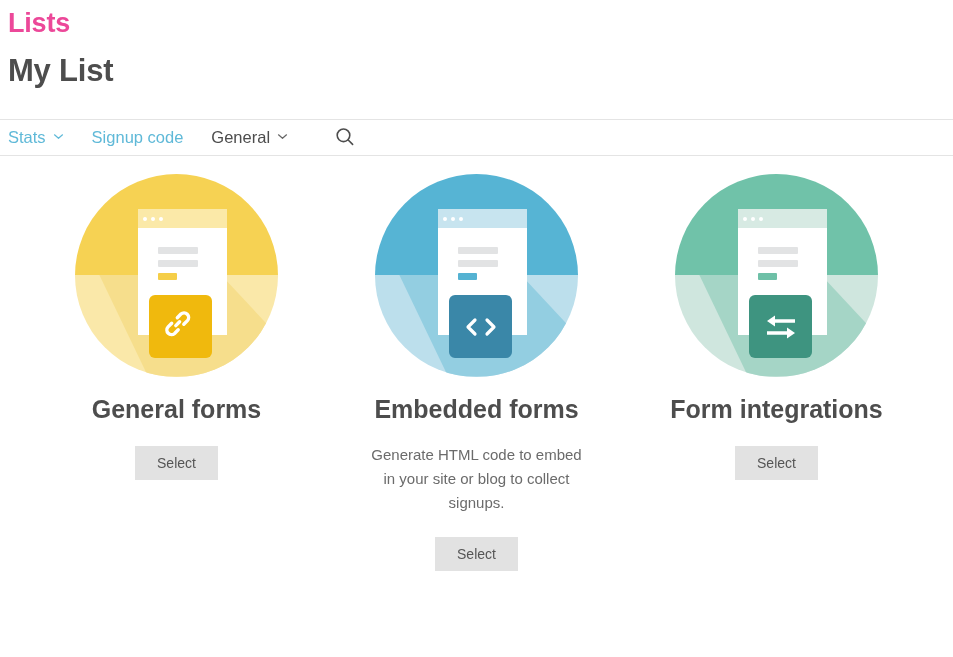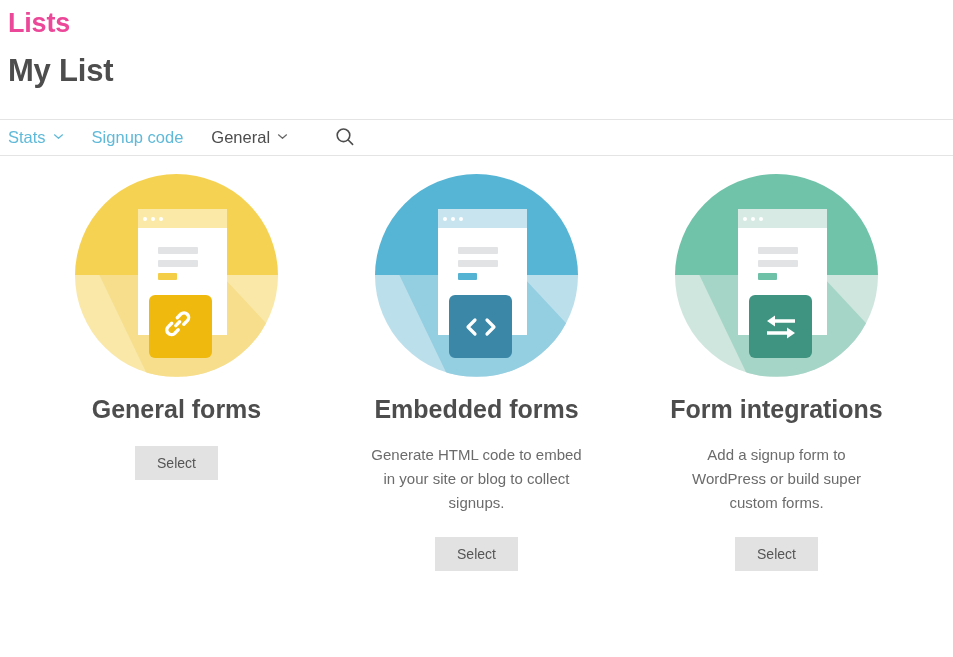--- a/index.html
+++ b/index.html
@@ -315,16 +315,15 @@
             <svg width="36" height="30" viewBox="0 0 36 30">
               <g fill="#ffffff">
                 <path d="M4 9 L12 3.4 L12 7.2 L32 7.2 L32 10.8 L12 10.8 L12 14.6 Z"></path>
                 <path d="M32 21 L24 26.6 L24 22.8 L4 22.8 L4 19.2 L24 19.2 L24 15.4 Z"></path>
               </g>
             </svg>
           </div>
         </div>
       </div>
       <div class="card-title">Form integrations</div>
-      <div class="card-desc">Add a signup form to WordPress or build super custom forms.</div>
       <button class="select-button">Select</button>
     </div>
   </div>
 
 </body></html>

